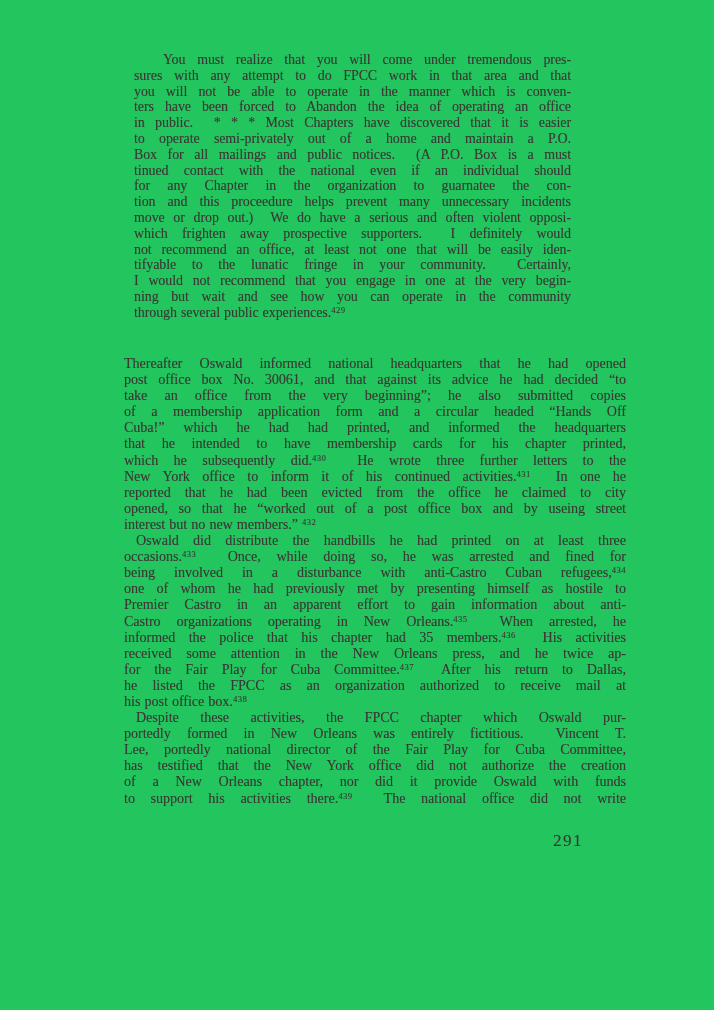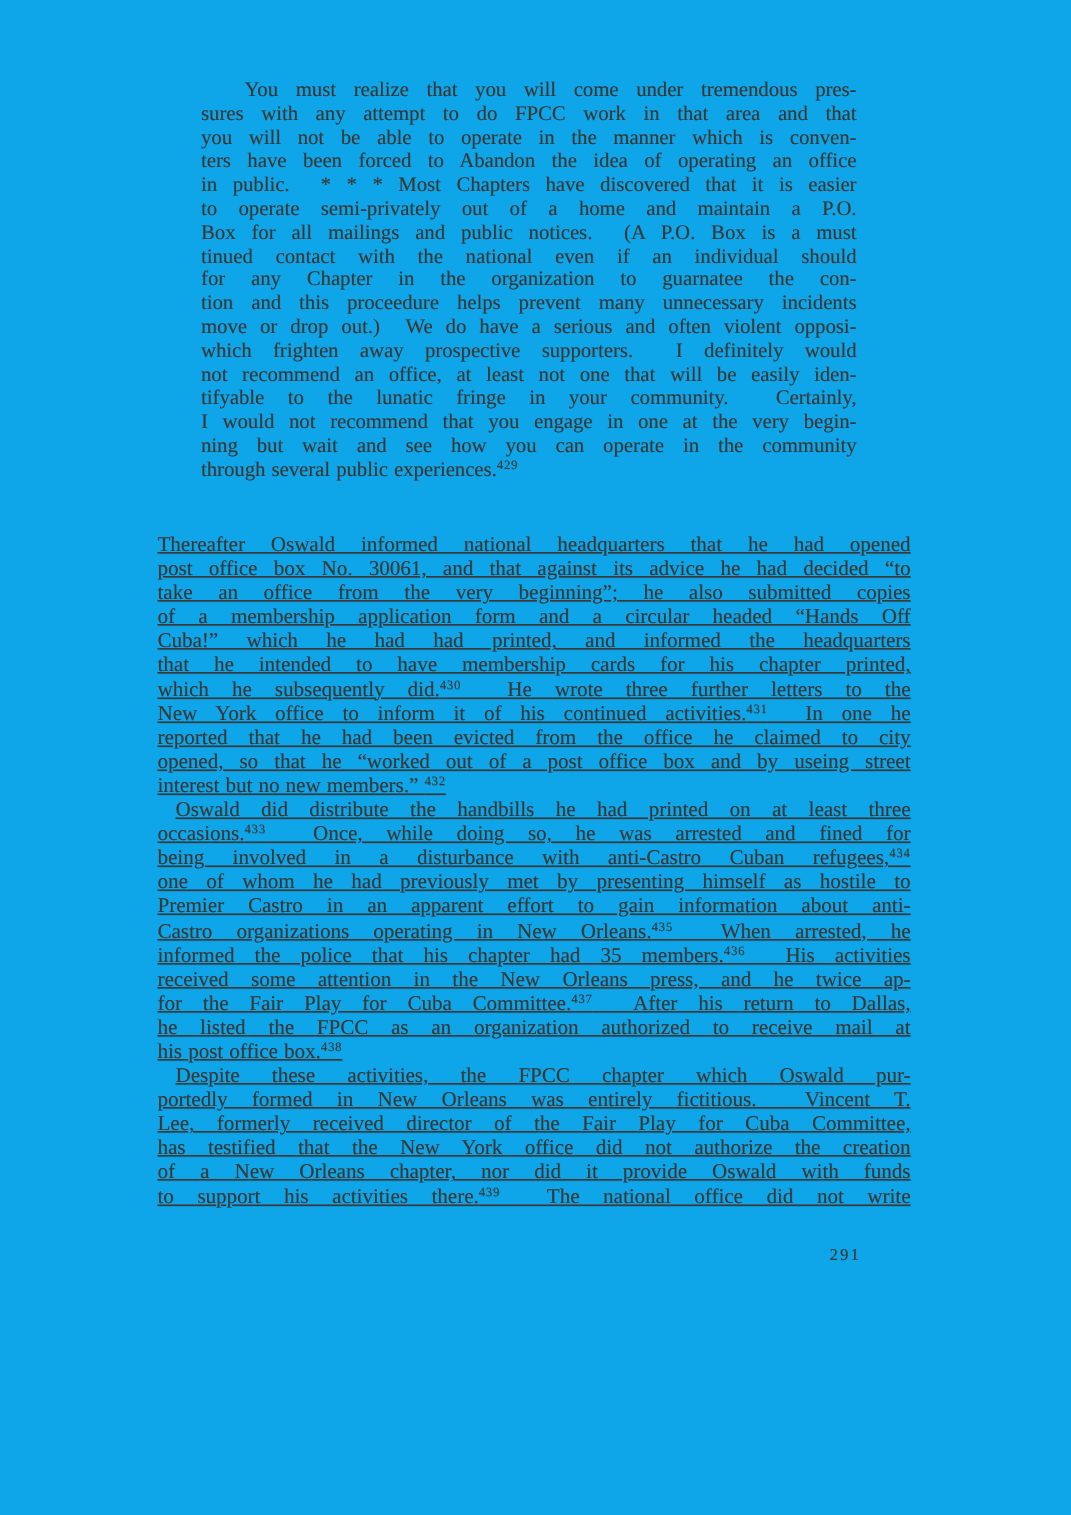--- a/index.html
+++ b/index.html
@@ -8,60 +8,59 @@
     height: 1010px;
     position: relative;
     overflow: hidden;
     background: #fcfcfa;
     font-family: "Liberation Serif", "DejaVu Serif", serif;
     color: #3a3734;
   }
   .page {
     position: absolute;
     inset: 0;
-    background: #0ea5e9;
+    background: #22c55e;
   }
   .blockquote {
     position: absolute;
     left: 134px;
     top: 52px;
     width: 437px;
     font-size: 13.8px;
     line-height: 15.8px;
     word-spacing: 0.6px;
   }
   .blockquote .jline:first-child { text-indent: 29px; }
   .body-text {
     position: absolute;
-    left: 105px;
+    left: 124px;
     top: 356px;
     width: 502px;
     font-size: 14px;
     line-height: 16.1px;
     word-spacing: 0.6px;
-    text-decoration: underline;
   }
   .paragraph.indent .jline:first-child { text-indent: 12px; }
   .jline {
     text-align: justify;
     text-align-last: justify;
     text-shadow: 0.3px 0.3px 0 rgba(58, 55, 52, 0.35);
   }
   .jline.last { text-align-last: left; }
   sup {
     font-size: 8.5px;
     line-height: 0;
     vertical-align: 4.5px;
     letter-spacing: 0.5px;
   }
   .page-number {
     position: absolute;
     left: 553px;
     top: 831px;
-    font-size: 11px;
+    font-size: 17px;
     letter-spacing: 1.5px;
     text-shadow: 0.3px 0.3px 0 rgba(58, 55, 52, 0.35);
   }
 </style>
 </head>
 <body>
 
 <div class="page">
   <div class="blockquote">
       <div class="jline">You must realize that you will come under tremendous pres-</div>
@@ -105,20 +104,20 @@
         <div class="jline">Castro organizations operating in New Orleans.<sup>435</sup>&nbsp; When arrested, he</div>
         <div class="jline">informed the police that his chapter had 35 members.<sup>436</sup>&nbsp; His activities</div>
         <div class="jline">received some attention in the New Orleans press, and he twice ap-</div>
         <div class="jline">for the Fair Play for Cuba Committee.<sup>437</sup>&nbsp; After his return to Dallas,</div>
         <div class="jline">he listed the FPCC as an organization authorized to receive mail at</div>
         <div class="jline last">his post office box.<sup>438</sup></div>
       </div>
       <div class="paragraph indent">
         <div class="jline">Despite these activities, the FPCC chapter which Oswald pur-</div>
         <div class="jline">portedly formed in New Orleans was entirely fictitious.&nbsp; Vincent T.</div>
-        <div class="jline">Lee, formerly received director of the Fair Play for Cuba Committee,</div>
+        <div class="jline">Lee, portedly national director of the Fair Play for Cuba Committee,</div>
         <div class="jline">has testified that the New York office did not authorize the creation</div>
         <div class="jline">of a New Orleans chapter, nor did it provide Oswald with funds</div>
         <div class="jline">to support his activities there.<sup>439</sup>&nbsp; The national office did not write</div>
       </div>
     </div>
   <div class="page-number">291</div>
 </div>
 
 </body></html>

